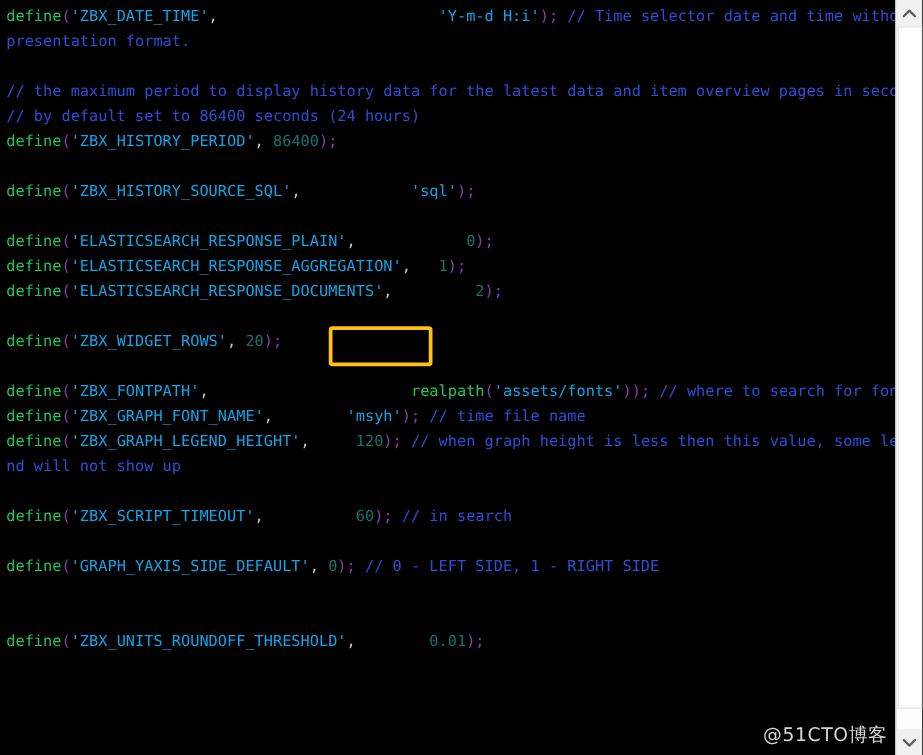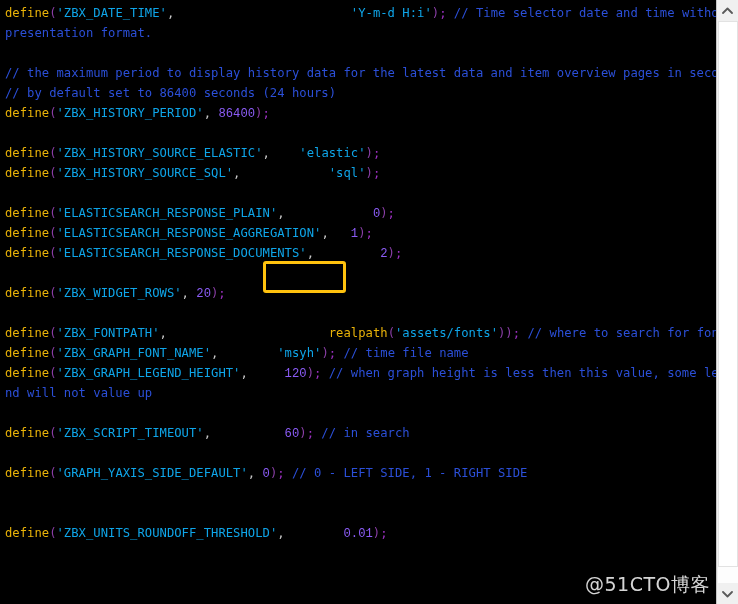--- a/index.html
+++ b/index.html
@@ -25,24 +25,24 @@
   }
   .line{
     height:20px;
     line-height:20px;
     font-size:12.2px;
     letter-spacing:0.02px;
     white-space:pre;
     color:#b0b0b0;
   }
   
-  .fn      {color:#eab308;}       
+  .fn      {color:#22c55e;}       
   .punc    {color:#8b3fa8;}       
   .str     {color:#0ea5e9;}
-  .num     {color:#8b5cf6;font-family:Liberation Mono, monospace;}       
+  .num     {color:#0f766e;}       
   .cmt     {color:#2b4fd8;}       
   .plain   {color:#c8c8c8;}
   .semi    {color:#9b30c0;}
 
   
   #highlight-box{
     position:absolute;
     left:263px;top:261px;
     width:83px;height:32px;
     border:3px solid #ffc20e;
@@ -79,54 +79,53 @@
   #sb-track{
     position:absolute;left:1px;top:21px;width:20px;bottom:21px;
     background:#fdfdfd;
   }
 
   
   #watermark{
     position:absolute;
     right:28px;bottom:6px;
     font-family:"DejaVu Sans","Liberation Sans",sans-serif;
-    font-size:19px;
+    font-size:15px;
     color:#e8e8e8;
     letter-spacing:0.5px;
     text-shadow:0 0 2px rgba(0,0,0,0.9);
     opacity:0.92;
   }
 </style>
 </head>
 <body>
 
 <div id="screen">
 
   <div id="terminal">
     <div id="code-lines">
         <div class="line"><span class="fn">define</span><span class="punc">(</span><span class="str">'ZBX_DATE_TIME'</span><span class="plain">,                        </span><span class="str">'Y-m-d H:i'</span><span class="punc">)</span><span class="semi">;</span><span class="plain"> </span><span class="cmt">// Time selector date and time without seconds</span></div>
         <div class="line"><span class="cmt">presentation format.</span></div>
         <div class="line">&nbsp;</div>
         <div class="line"><span class="cmt">// the maximum period to display history data for the latest data and item overview pages in seconds</span></div>
         <div class="line"><span class="cmt">// by default set to 86400 seconds (24 hours)</span></div>
         <div class="line"><span class="fn">define</span><span class="punc">(</span><span class="str">'ZBX_HISTORY_PERIOD'</span><span class="plain">, </span><span class="num">86400</span><span class="punc">)</span><span class="semi">;</span></div>
         <div class="line">&nbsp;</div>
-        <div class="line"><span class="fn">define</span><span class="punc">(</span><span class="str">'ZBX_HISTORY_SOURCE_ELASTIC'</span><span class="plain">,    </span><span class="str">'elastic'</span><span class="punc">)</span><span class="semi">;</span></div>
         <div class="line"><span class="fn">define</span><span class="punc">(</span><span class="str">'ZBX_HISTORY_SOURCE_SQL'</span><span class="plain">,            </span><span class="str">'sql'</span><span class="punc">)</span><span class="semi">;</span></div>
         <div class="line">&nbsp;</div>
         <div class="line"><span class="fn">define</span><span class="punc">(</span><span class="str">'ELASTICSEARCH_RESPONSE_PLAIN'</span><span class="plain">,            </span><span class="num">0</span><span class="punc">)</span><span class="semi">;</span></div>
         <div class="line"><span class="fn">define</span><span class="punc">(</span><span class="str">'ELASTICSEARCH_RESPONSE_AGGREGATION'</span><span class="plain">,   </span><span class="num">1</span><span class="punc">)</span><span class="semi">;</span></div>
         <div class="line"><span class="fn">define</span><span class="punc">(</span><span class="str">'ELASTICSEARCH_RESPONSE_DOCUMENTS'</span><span class="plain">,         </span><span class="num">2</span><span class="punc">)</span><span class="semi">;</span></div>
         <div class="line">&nbsp;</div>
         <div class="line"><span class="fn">define</span><span class="punc">(</span><span class="str">'ZBX_WIDGET_ROWS'</span><span class="plain">, </span><span class="num">20</span><span class="punc">)</span><span class="semi">;</span></div>
         <div class="line">&nbsp;</div>
         <div class="line"><span class="fn">define</span><span class="punc">(</span><span class="str">'ZBX_FONTPATH'</span><span class="plain">,                      </span><span class="fn">realpath</span><span class="punc">(</span><span class="str">'assets/fonts'</span><span class="punc">))</span><span class="semi">;</span><span class="plain"> </span><span class="cmt">// where to search for fon</span></div>
         <div class="line"><span class="fn">define</span><span class="punc">(</span><span class="str">'ZBX_GRAPH_FONT_NAME'</span><span class="plain">,        </span><span class="str">'msyh'</span><span class="punc">)</span><span class="semi">;</span><span class="plain"> </span><span class="cmt">// time file name</span></div>
         <div class="line"><span class="fn">define</span><span class="punc">(</span><span class="str">'ZBX_GRAPH_LEGEND_HEIGHT'</span><span class="plain">,     </span><span class="num">120</span><span class="punc">)</span><span class="semi">;</span><span class="plain"> </span><span class="cmt">// when graph height is less then this value, some lege</span></div>
-        <div class="line"><span class="cmt">nd will not value up</span></div>
+        <div class="line"><span class="cmt">nd will not show up</span></div>
         <div class="line">&nbsp;</div>
         <div class="line"><span class="fn">define</span><span class="punc">(</span><span class="str">'ZBX_SCRIPT_TIMEOUT'</span><span class="plain">,          </span><span class="num">60</span><span class="punc">)</span><span class="semi">;</span><span class="plain"> </span><span class="cmt">// in search</span></div>
         <div class="line">&nbsp;</div>
         <div class="line"><span class="fn">define</span><span class="punc">(</span><span class="str">'GRAPH_YAXIS_SIDE_DEFAULT'</span><span class="plain">, </span><span class="num">0</span><span class="punc">)</span><span class="semi">;</span><span class="plain"> </span><span class="cmt">// 0 - LEFT SIDE, 1 - RIGHT SIDE</span></div>
         <div class="line">&nbsp;</div>
         <div class="line">&nbsp;</div>
         <div class="line"><span class="fn">define</span><span class="punc">(</span><span class="str">'ZBX_UNITS_ROUNDOFF_THRESHOLD'</span><span class="plain">,        </span><span class="num">0.01</span><span class="punc">)</span><span class="semi">;</span></div>
         <div class="line"></div>
       </div>
 

